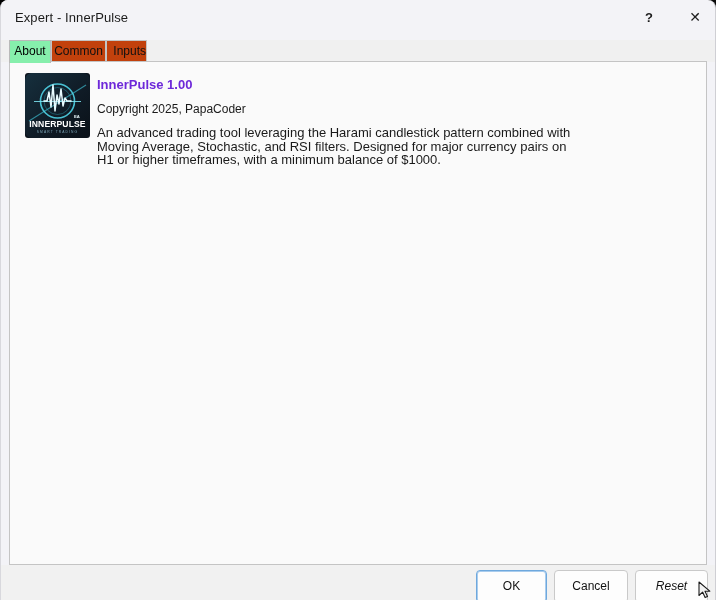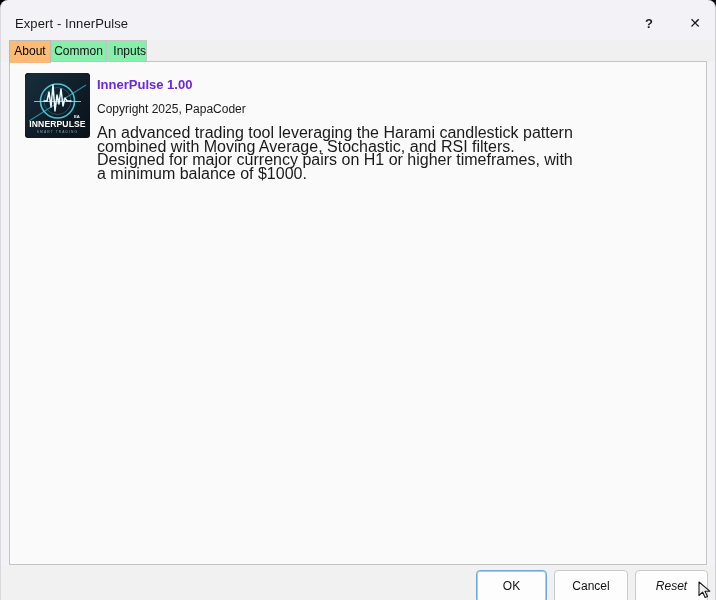--- a/index.html
+++ b/index.html
@@ -38,21 +38,21 @@
     box-sizing: border-box;
     border-left: 1px solid #d8d8dd;
     border-right: 1px solid #cfcfd4;
     overflow: hidden;
   }
 
   
   #titlebar {
     position: absolute;
     left: 0;
-    top: 6px;
+    top: 0;
     width: 640px;
     height: 38px;
     background: #f3f3f7;
   }
   #title-text {
     position: absolute;
     left: 14px;
     top: 10px;
     font-size: 13px;
     color: #1b1b1b;
@@ -100,26 +100,26 @@
     position: absolute;
     top: 0;
     height: 31px;
     box-sizing: border-box;
     font-size: 12px;
     color: #111111;
     line-height: 21px;
     text-align: center;
     cursor: default;
     white-space: nowrap;
-    background: #86efac;
+    background: #c2410c;
     border: 1px solid #c4c4c4;
     border-bottom: none;
   }
   .tab.active {
-    background: #fdba74;
+    background: #86efac;
     border-color: #b9b9b9;
     color: #000000;
     z-index: 3;
     height: 23px;
   }
   #tab-about  { left: 8px;  width: 42px; }
   #tab-common { left: 50px; width: 55px; }
   #tab-inputs { left: 105px; width: 41px; text-align: right; }
 
   
@@ -163,21 +163,21 @@
     top: 40px;
     font-size: 12px;
     color: #1a1a1a;
     white-space: nowrap;
   }
   #about-description {
     position: absolute;
     left: 87px;
     top: 64px;
     width: 478px;
-    font-size: 16px;
+    font-size: 13px;
     line-height: 13.5px;
     color: #1a1a1a;
   }
 
   
   #footer {
     position: absolute;
     left: 0;
     top: 565px;
     width: 716px;

